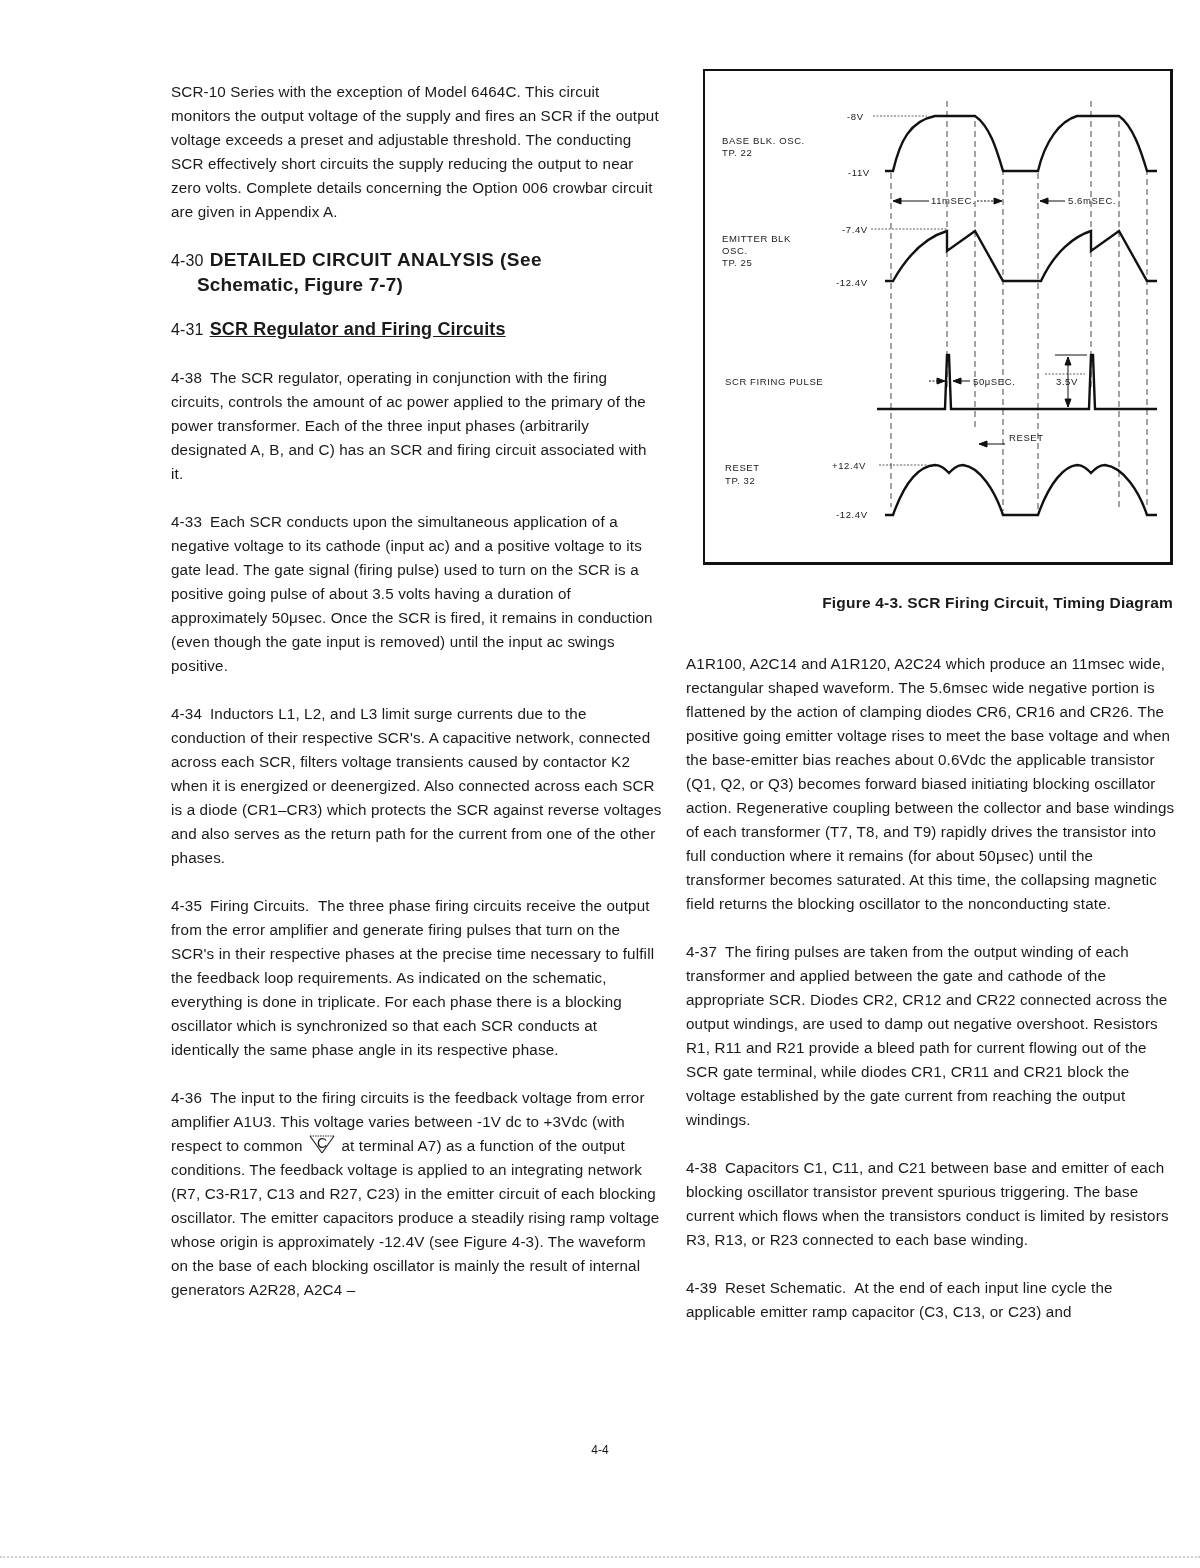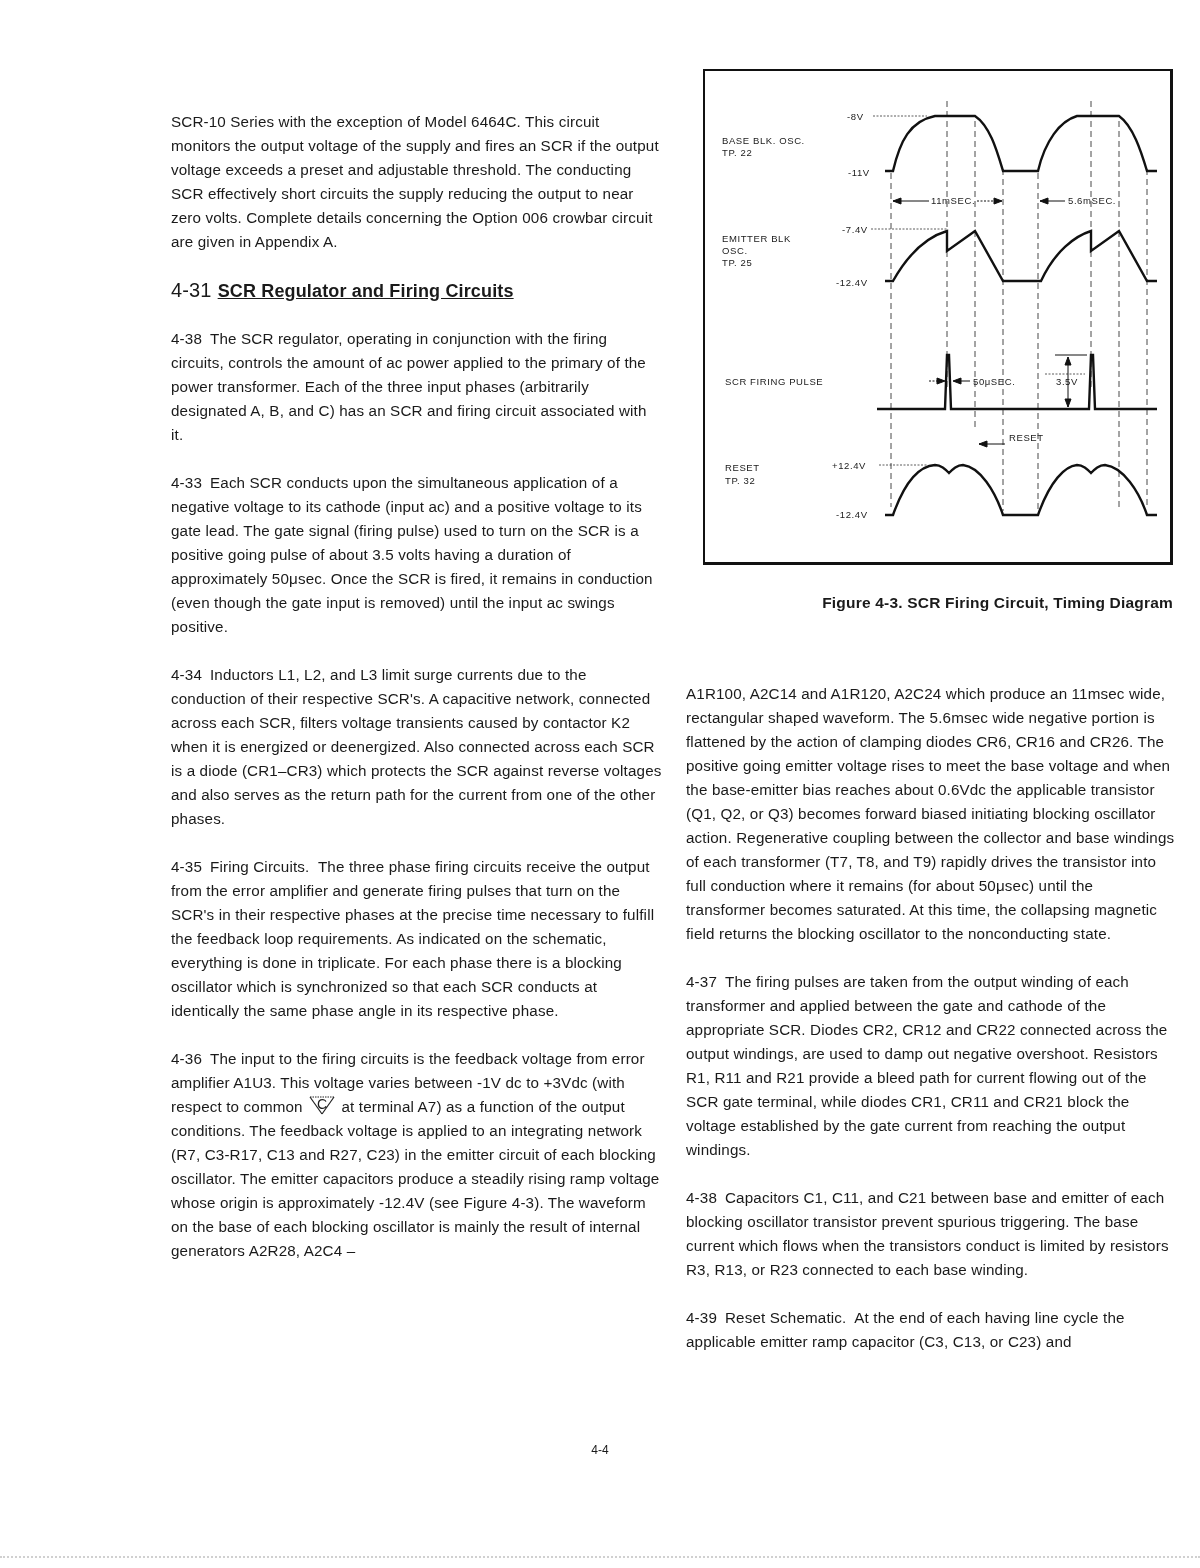--- a/index.html
+++ b/index.html
@@ -1,46 +1,50 @@
 <!DOCTYPE html>
 <html><head>
 <meta charset="utf-8">
 <style>
   html, body { margin:0; padding:0; background:#ffffff; }
   body { width:1200px; height:1568px; position:relative; overflow:hidden;
          font-family:"Liberation Sans", sans-serif; color:#1a1a1a; }
-  .col { position:absolute; font-size:15.2px; line-height:24px; letter-spacing:0.15px;margin-top:30px; }
+  .col { position:absolute; font-size:15.2px; line-height:24px; letter-spacing:0.15px; }
   .col-left { left:171px; top:80px; width:492px; }
   .col-right { left:686px; top:652px; width:490px; }
   .para { margin:0 0 24px 0; }
   .pnum { margin-right:8px; }
   .runin { font-weight:normal; }
   .h-main { font-size:19px; line-height:24px; margin:0 0 20px 0; font-weight:normal; }
   .h-main .pnum { font-size:16px; margin-right:6px; }
   .h-main .htitle { font-weight:bold; letter-spacing:0.4px; }
   .h-main .hcont { display:block; padding-left:26px; font-weight:bold; }
   .h-sub { font-size:18px; line-height:24px; margin:0 0 24px 0; font-weight:normal; }
-  .h-sub .pnum { font-size:20px; margin-right:6px; }
+  .h-sub .pnum { font-size:16px; margin-right:6px; }
   .h-sub .htitle { font-weight:bold;text-decoration:underline; }
   .common-sym { display:inline-block; position:relative; width:30px; height:18px; vertical-align:-3px; }
   .figure-box { position:absolute; left:703px; top:69px; width:470px; height:496px;
                 border:2px solid #111; border-right-width:3px; border-bottom-width:3px; box-sizing:border-box; }
   .fig-caption { position:absolute; left:703px; top:594px; width:470px; text-align:right;
                  font-size:15.5px; font-weight:bold; letter-spacing:0.2px; }
   .page-number { position:absolute; left:0; width:1200px; top:1443px; text-align:center; font-size:12px; }
   .bottom-dots { position:absolute; left:0; top:1556px; width:1200px; height:2px;
                  border-top:2px dotted #bdbdbd; opacity:0.7; }
   svg text { font-family:"Liberation Sans", sans-serif; }
 </style>
 </head>
 <body>
 
 <div class="col col-left">
   <p class="para">SCR-10 Series with the exception of Model 6464C. This circuit monitors the output voltage of the supply and fires an SCR if the output voltage exceeds a preset and adjustable threshold. The conducting SCR effectively short circuits the supply reducing the output to near zero volts. Complete details concerning the Option 006 crowbar circuit are given in Appendix A.</p>
 
+  <h2 class="h-main">
+    <span class="pnum">4-30</span><span class="htitle">DETAILED CIRCUIT ANALYSIS (See</span>
+    <span class="hcont">Schematic, Figure 7-7)</span>
+  </h2>
 
   <h3 class="h-sub">
     <span class="pnum">4-31</span><span class="htitle">SCR Regulator and Firing Circuits</span>
   </h3>
 
   <p class="para">
     <span class="pnum">4-38</span><span>The SCR regulator, operating in conjunction with the firing circuits, controls the amount of ac power applied to the primary of the power transformer. Each of the three input phases (arbitrarily designated A, B, and C) has an SCR and firing circuit associated with it.</span>
   </p>
 
   <p class="para">
@@ -155,18 +159,18 @@
 
   <p class="para">
     <span class="pnum">4-37</span><span>The firing pulses are taken from the output winding of each transformer and applied between the gate and cathode of the appropriate SCR. Diodes CR2, CR12 and CR22 connected across the output windings, are used to damp out negative overshoot. Resistors R1, R11 and R21 provide a bleed path for current flowing out of the SCR gate terminal, while diodes CR1, CR11 and CR21 block the voltage established by the gate current from reaching the output windings.</span>
   </p>
 
   <p class="para">
     <span class="pnum">4-38</span><span>Capacitors C1, C11, and C21 between base and emitter of each blocking oscillator transistor prevent spurious triggering. The base current which flows when the transistors conduct is limited by resistors R3, R13, or R23 connected to each base winding.</span>
   </p>
 
   <p class="para">
-    <span class="pnum">4-39</span><span class="runin">Reset Schematic.</span>&nbsp; <span>At the end of each having line cycle the applicable emitter ramp capacitor (C3, C13, or C23) and</span>
+    <span class="pnum">4-39</span><span class="runin">Reset Schematic.</span>&nbsp; <span>At the end of each input line cycle the applicable emitter ramp capacitor (C3, C13, or C23) and</span>
   </p>
 </div>
 
 <div class="page-number">4-4</div>
 <div class="bottom-dots"></div>
 
 </body></html>

